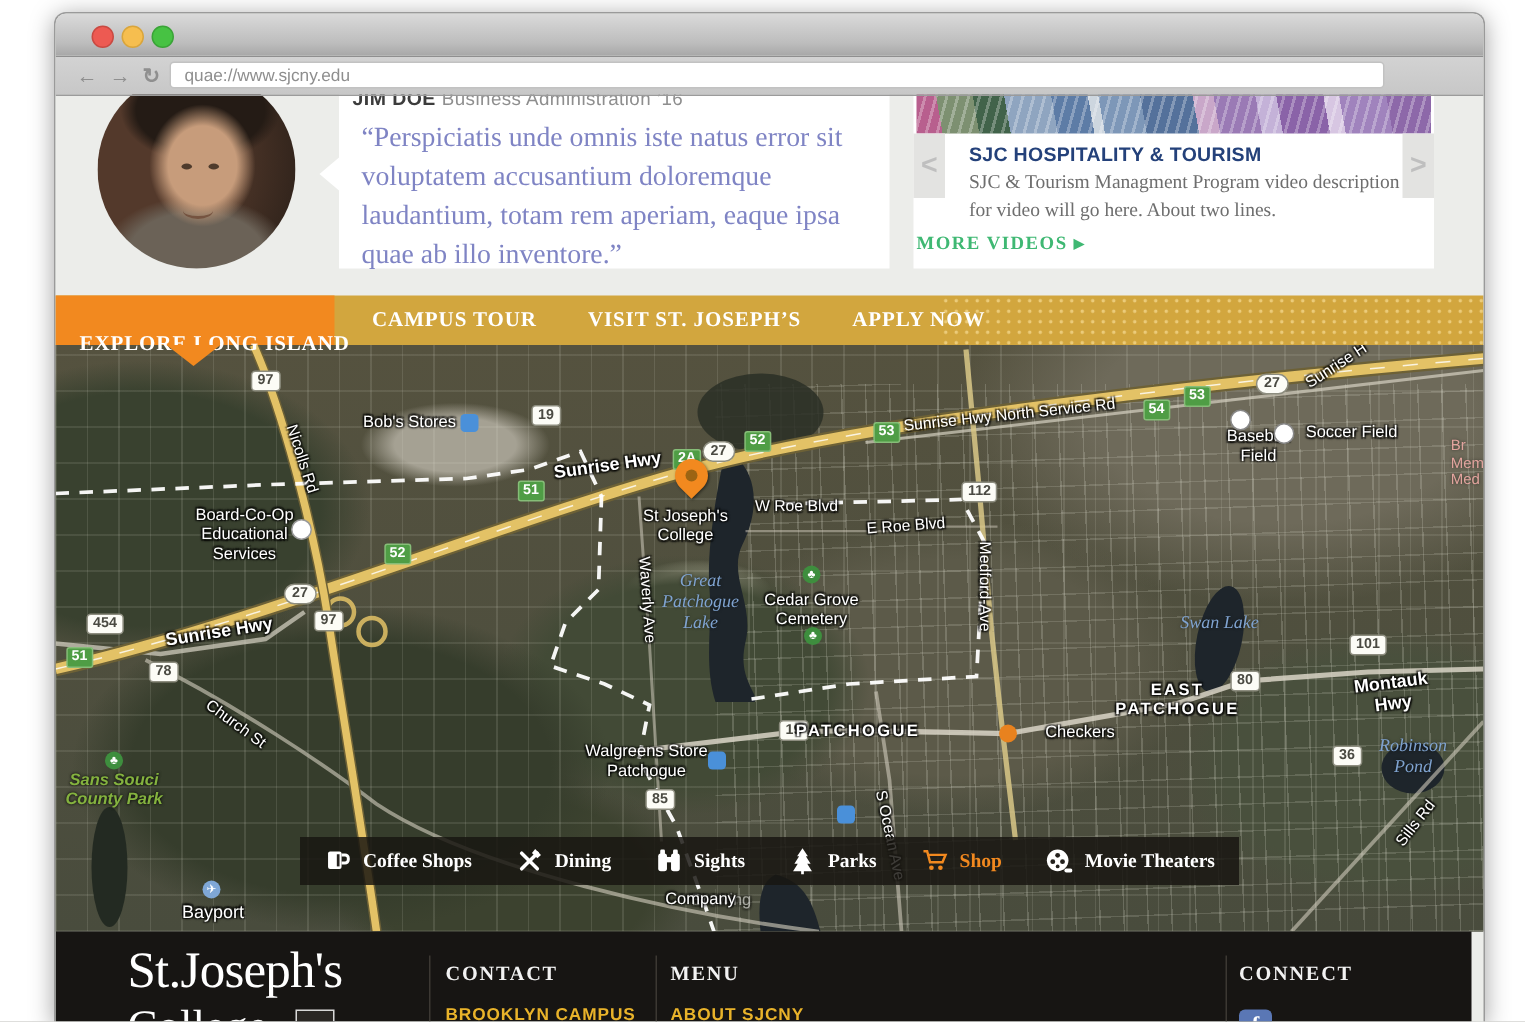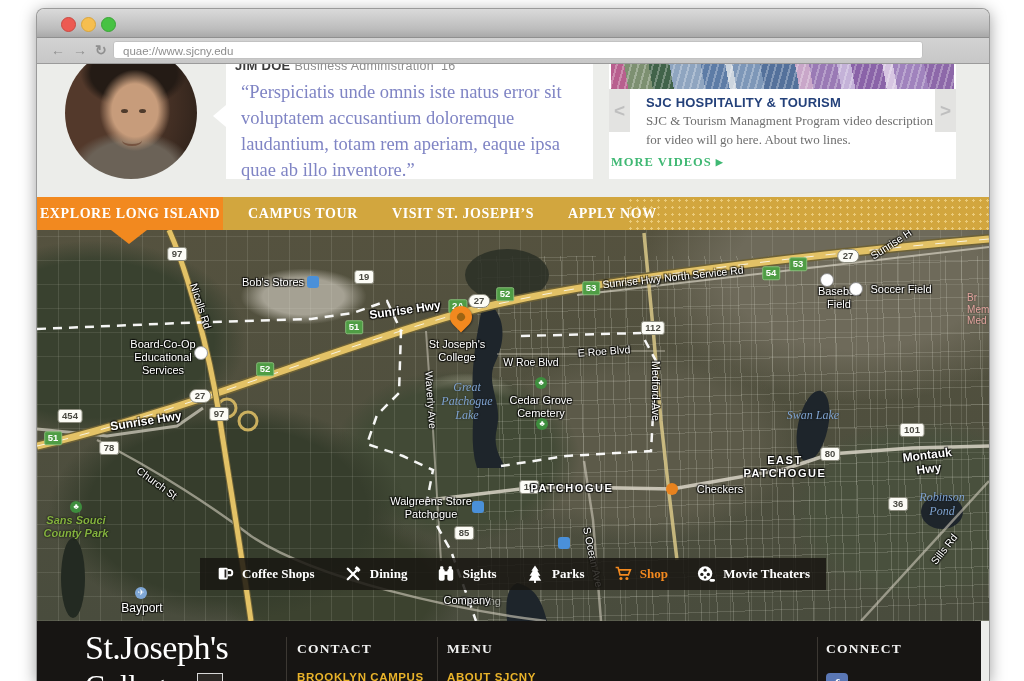--- a/index.html
+++ b/index.html
@@ -50,21 +50,21 @@
          font-size:13px;line-height:1.45;color:#6e6e6e;}
   .vmore{position:absolute;left:2px;top:100px;font-family:"Liberation Serif",serif;font-weight:bold;
          font-size:12.5px;letter-spacing:1px;color:#3FB873;cursor:pointer;}
   .vmore .tri{font-size:9px;vertical-align:1px;}
   
   .gnav{position:absolute;left:0;top:188px;width:952px;height:33px;background:#D2A63E;z-index:6;display:flex;align-items:center;}
   .gnav::after{content:"";position:absolute;left:590px;right:0;top:0;bottom:0;
     background-image:radial-gradient(rgba(255,233,170,.55) 1px, transparent 1.4px);background-size:7px 7px;}
   .gitem{font-family:"Liberation Serif",serif;font-weight:bold;font-size:14px;color:#fff;
          letter-spacing:.6px;padding:0 17px;cursor:pointer;white-space:nowrap;}
-  .gactive{background:#F2891F;width:186px;height:33px;line-height:33px;text-align:center;padding:0;box-sizing:border-box;}
+  .gactive{background:#F2891F;width:186px;height:33px;line-height:33px;text-align:center;padding:16px;box-sizing:border-box;}
   .gtri{position:absolute;left:74px;top:221px;width:0;height:0;z-index:7;
         border-left:18px solid transparent;border-right:18px solid transparent;border-top:14px solid #F2891F;}
   
   .map{position:absolute;left:0;top:221px;width:952px;height:391px;overflow:hidden;background-color:#4c4f41;z-index:2;cursor:grab;
     background-image:
       radial-gradient(230px 150px at 6% 28%, #39412f 52%, rgba(0,0,0,0) 66%),
       radial-gradient(280px 170px at 20% 72%, #363d2c 50%, rgba(0,0,0,0) 64%),
       radial-gradient(200px 140px at 44% 58%, #424a36 48%, rgba(0,0,0,0) 62%),
       radial-gradient(330px 190px at 86% 12%, #6e6a5a 38%, rgba(0,0,0,0) 66%),
       radial-gradient(90px 40px at 28% 17%, #a5a193 45%, rgba(0,0,0,0) 70%),
@@ -213,42 +213,42 @@
 
     <span class="sh" style="left:140px;top:24px;">97</span>
     <span class="sh" style="left:327px;top:47px;">19</span>
     <span class="sh" style="left:33px;top:186px;">454</span>
     <span class="sh ov" style="left:163px;top:166px;">27</span>
     <span class="sh" style="left:182px;top:184px;">97</span>
     <span class="sh" style="left:72px;top:218px;">78</span>
     <span class="sh ov" style="left:442px;top:71px;">27</span>
     <span class="sh" style="left:616px;top:98px;">112</span>
     <span class="sh ov" style="left:811px;top:26px;">27</span>
-    <span class="sh" style="left:427px;top:303px;">85</span>
+    <span class="sh" style="left:403px;top:303px;">85</span>
     <span class="sh" style="left:492px;top:257px;">19</span>
     <span class="sh" style="left:875px;top:200px;">101</span>
     <span class="sh" style="left:793px;top:224px;">80</span>
     <span class="sh" style="left:861px;top:274px;">36</span>
 
     <span class="ex" style="left:317px;top:97px;">51</span>
     <span class="ex" style="left:228px;top:139px;">52</span>
     <span class="ex" style="left:468px;top:64px;">52</span>
     <span class="ex" style="left:554px;top:58px;">53</span>
     <span class="ex" style="left:421px;top:76px;">2A</span>
     <span class="ex" style="left:761px;top:34px;">53</span>
     <span class="ex" style="left:734px;top:43px;">54</span>
     <span class="ex" style="left:16px;top:208px;">51</span>
 
     <span class="ml rd" style="left:164px;top:76px;transform:translate(-50%,-50%) rotate(72deg);">Nicolls Rd</span>
     <span class="ml rdbig" style="left:368px;top:80px;transform:translate(-50%,-50%) rotate(-8deg);">Sunrise Hwy</span>
     <span class="ml rd" style="left:636px;top:47px;transform:translate(-50%,-50%) rotate(-6deg);white-space:nowrap;">Sunrise Hwy North Service Rd</span>
     <span class="ml rdbig" style="left:109px;top:191px;transform:translate(-50%,-50%) rotate(-9deg);">Sunrise Hwy</span>
     <span class="ml rd" style="left:854px;top:14px;transform:translate(-50%,-50%) rotate(-33deg);">Sunrise H</span>
     <span class="ml rd" style="left:120px;top:253px;transform:translate(-50%,-50%) rotate(36deg);">Church St</span>
-    <span class="ml rd" style="left:494px;top:132px;">W Roe Blvd</span>
+    <span class="ml rd" style="left:494px;top:108px;">W Roe Blvd</span>
     <span class="ml rd" style="left:567px;top:121px;transform:translate(-50%,-50%) rotate(-4deg);">E Roe Blvd</span>
     <span class="ml rd" style="left:619px;top:161px;transform:translate(-50%,-50%) rotate(90deg);">Medford-Ave</span>
     <span class="ml rd" style="left:394px;top:170px;transform:translate(-50%,-50%) rotate(86deg);">Waverly Ave</span>
     <span class="ml rdbig" style="left:891px;top:232px;transform:translate(-50%,-50%) rotate(-7deg);">Montauk Hwy</span>
     <span class="ml rd" style="left:556px;top:327px;transform:translate(-50%,-50%) rotate(78deg);">S Ocean Ave</span>
     <span class="ml rd" style="left:907px;top:319px;transform:translate(-50%,-50%) rotate(-52deg);">Sills Rd</span>
 
     <span class="ml po" style="left:236px;top:52px;">Bob's Stores</span>
     <span class="ml po" style="left:126px;top:127px;">Board-Co-Op
 Educational

